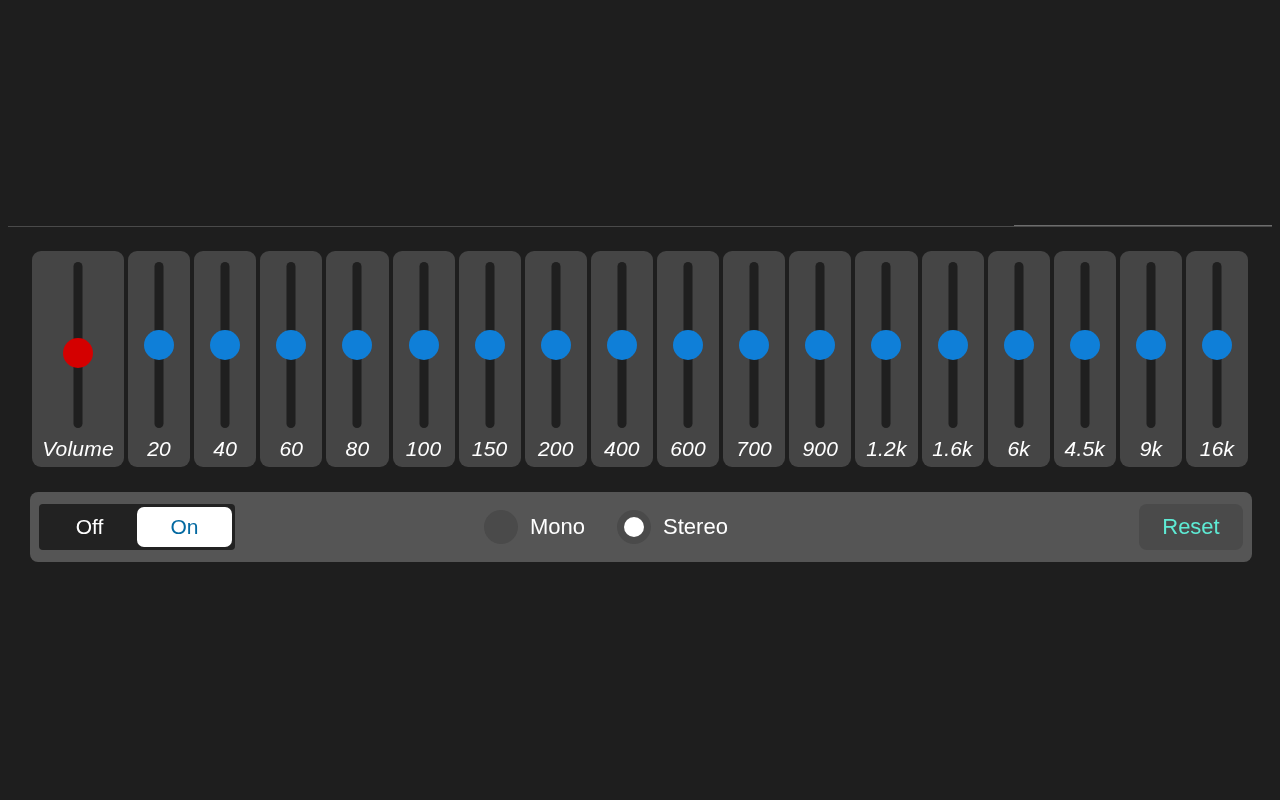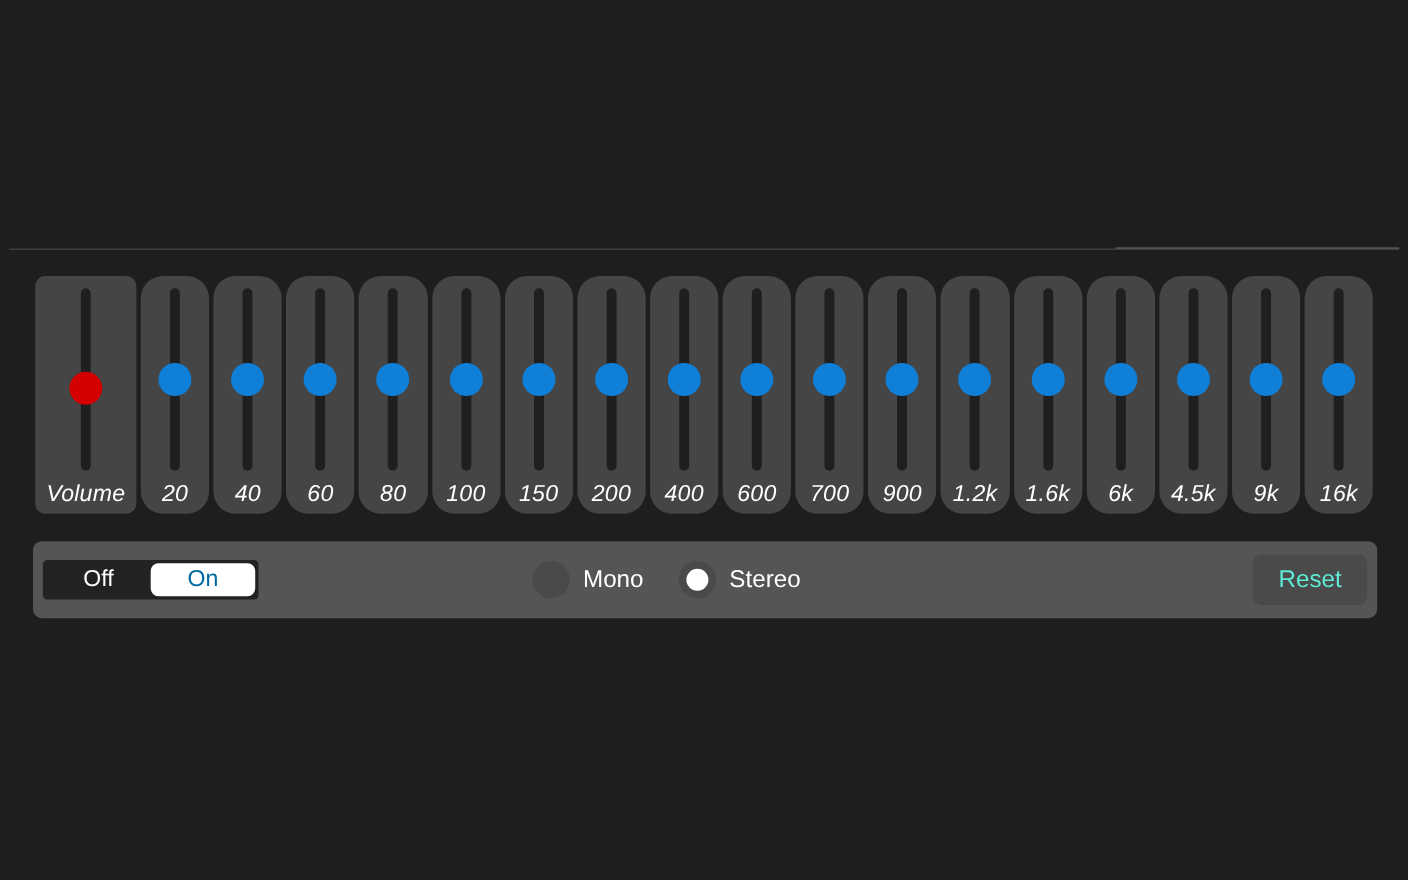--- a/index.html
+++ b/index.html
@@ -74,21 +74,20 @@
   }
 
   .slider-col.volume {
     width: 92px;
     flex: 0 0 92px;
   }
 
   .slider-col.band {
     flex: 1 1 0;
     min-width: 0;
-    border-radius: 20px;
   }
 
   .track-wrap {
     position: relative;
     width: 100%;
     height: 166px;
     display: flex;
     justify-content: center;
   }
 
@@ -141,21 +140,21 @@
     border-radius: 8px;
     display: flex;
     align-items: center;
     box-sizing: border-box;
     padding: 0 9px;
   }
 
   
   .segmented {
     width: 196px;
-    height: 36px;
+    height: 46px;
     background: #222222;
     border-radius: 4px;
     display: flex;
     align-items: center;
     box-sizing: border-box;
     padding: 3px;
     flex: 0 0 196px;
   }
 
   .seg {

